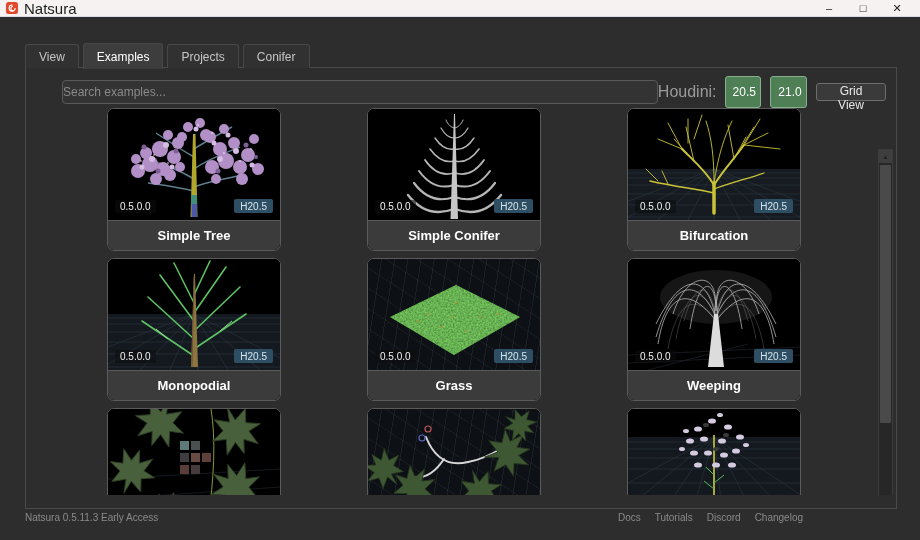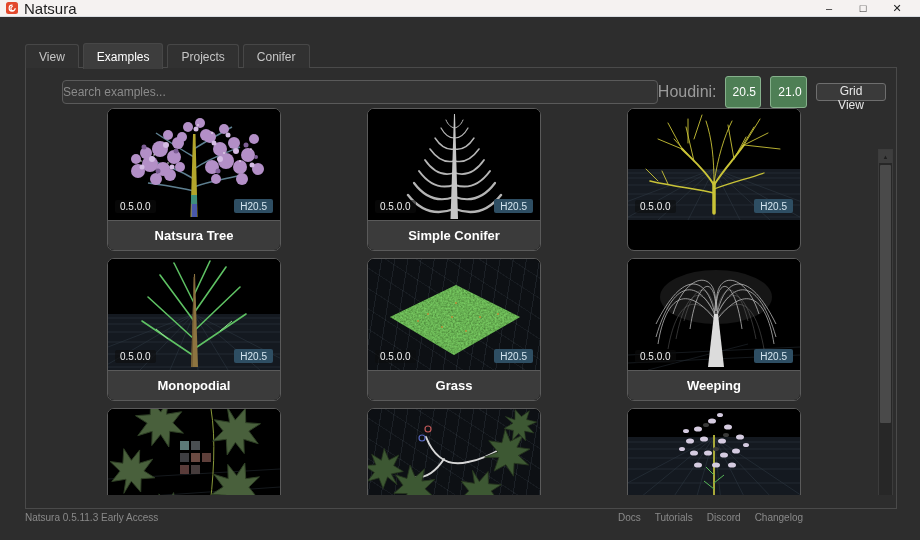--- a/index.html
+++ b/index.html
@@ -185,21 +185,21 @@
               <circle cx="116" cy="44" r="0.8"></circle>
                 <circle cx="132" cy="52" r="0.8"></circle>
                 <circle cx="104" cy="24" r="0.8"></circle>
               <circle cx="90" cy="16" r="0.8"></circle>
                 <circle cx="143" cy="40" r="0.8"></circle>
             </g>
           </svg>
           <span class="ver-pill">0.5.0.0</span>
           <span class="h-badge">H20.5</span>
         </div>
-        <div class="card-title">Natsura Tree</div>
+        <div class="card-title">Simple Tree</div>
       </div>
 
       <div class="card">
         <div class="thumb">
           <svg width="172" height="111" viewBox="0 0 172 111">
             <rect width="172" height="111" fill="#000"></rect>
             <g stroke="#b5b5b5" fill="none" stroke-linecap="round">
               <path d="M86,100 C70,106 54,104 40,86" stroke-width="2.4"></path>
               <path d="M87,100 C103,106 119,104 133,86" stroke-width="2.4"></path>
               <path d="M86,88 C72,93 58,90 46,74" stroke-width="2.2"></path>
@@ -269,20 +269,21 @@
                   <path d="M116,36 L152,40"></path>
                   <path d="M110,44 L126,18"></path>
                 <path d="M30,72 L18,60"></path>
                   <path d="M40,75 L34,62"></path>
               </g>
             </g>
           </svg>
           <span class="ver-pill">0.5.0.0</span>
           <span class="h-badge">H20.5</span>
         </div>
+        <div class="card-title">Bifurcation</div>
       </div>
 
       <div class="card">
         <div class="thumb">
           <svg width="172" height="111" viewBox="0 0 172 111">
             <rect width="172" height="111" fill="#000"></rect>
             <rect y="55" width="172" height="56" fill="#141920"></rect>
             <g stroke="#2c3540" stroke-width="0.6">
               <line x1="0" y1="59" x2="172" y2="59"></line>
                 <line x1="0" y1="65" x2="172" y2="65"></line>

